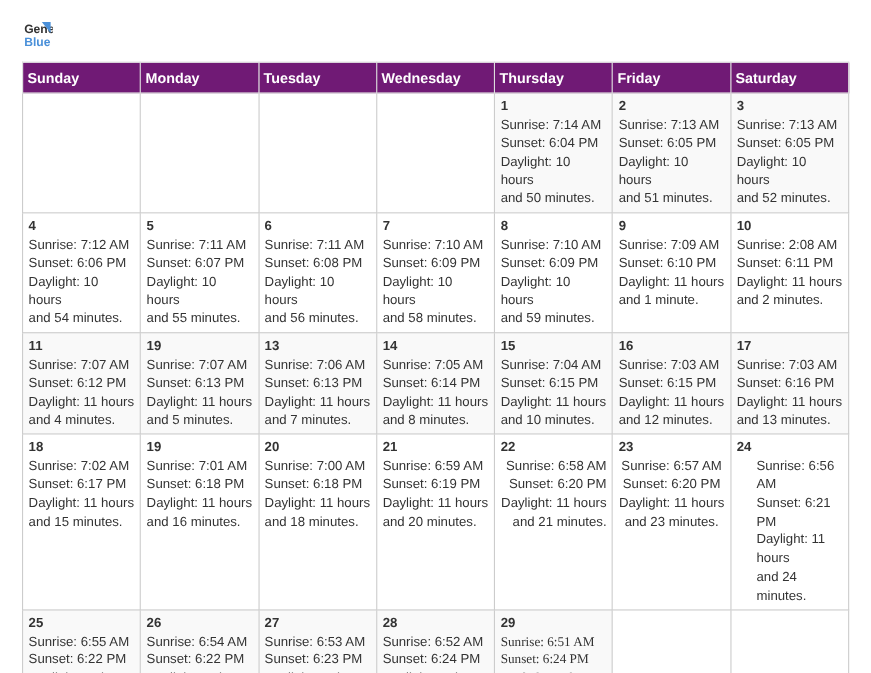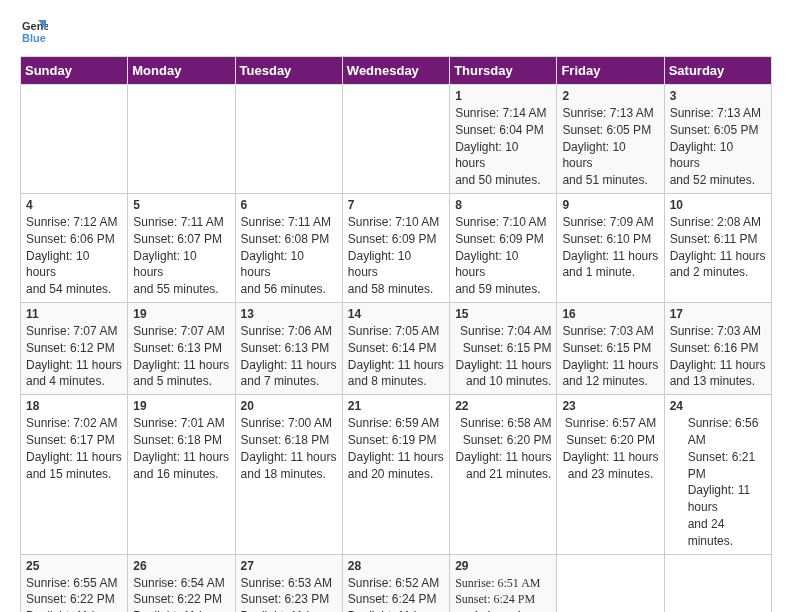--- a/index.html
+++ b/index.html
@@ -215,21 +215,21 @@
         </td>
         <td>
           <span class="day-num">14</span>
           <div class="day-info" style="white-space: pre-line;">Sunrise: 7:05 AM
 Sunset: 6:14 PM
 Daylight: 11 hours
 and 8 minutes.</div>
         </td>
         <td>
           <span class="day-num">15</span>
-          <div class="day-info" style="white-space: pre-line; text-align: right;">Sunrise: 7:04 AM
+          <div class="day-info" style="white-space: pre-line;">Sunrise: 7:04 AM
 Sunset: 6:15 PM
 Daylight: 11 hours
 and 10 minutes.</div>
         </td>
         <td>
           <span class="day-num">16</span>
           <div class="day-info" style="white-space: pre-line;">Sunrise: 7:03 AM
 Sunset: 6:15 PM
 Daylight: 11 hours
 and 12 minutes.</div>

